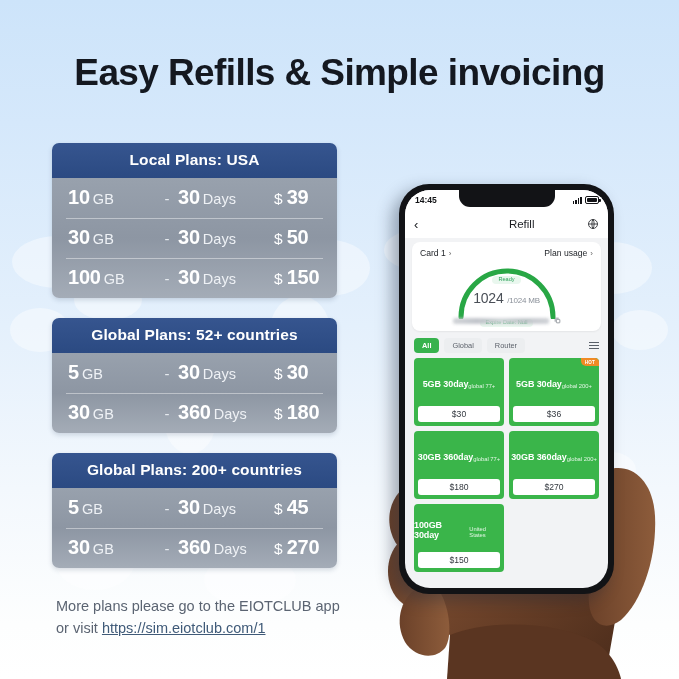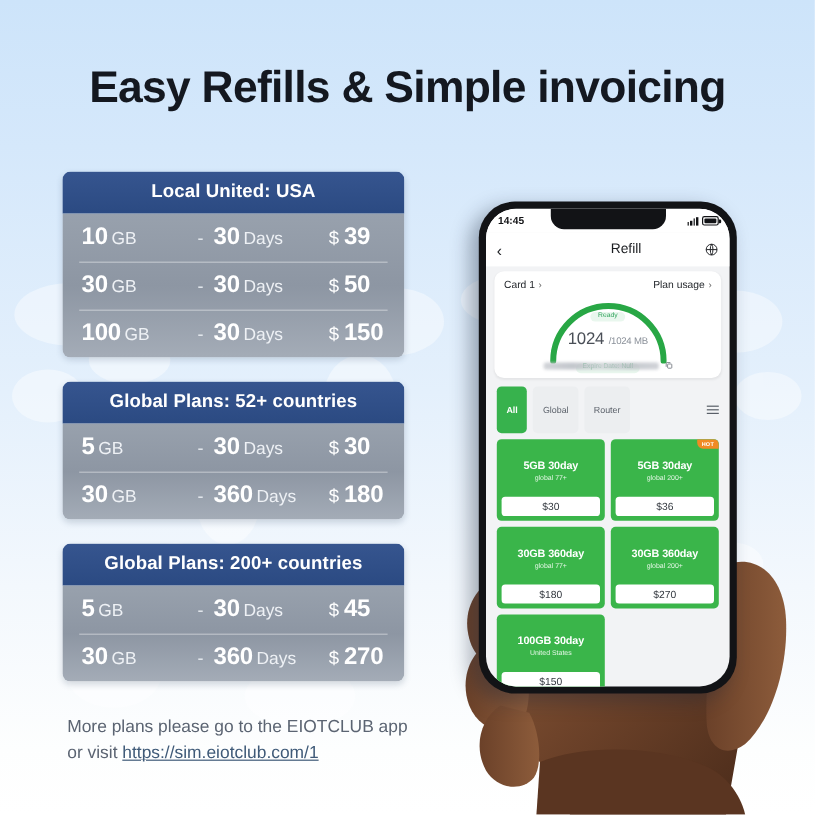--- a/index.html
+++ b/index.html
@@ -59,21 +59,21 @@
   .footer {
     position: absolute; left: 56px; top: 595px; width: 320px;
     font-size: 14.5px; color: #5b6472; line-height: 1.55;
   }
   .footer a { color: #3f5a78; text-decoration: underline; }
 
   
   .hand { position: absolute; left: 355px; top: 180px; width: 324px; height: 499px; pointer-events: none; }
 
   .phone {
-    position: absolute; left: 399px; top: 168px;
+    position: absolute; left: 399px; top: 184px;
     width: 215px; height: 410px;
     background: #121316;
     border-radius: 30px;
     padding: 6px 6px;
     box-shadow: -7px 6px 16px rgba(25,40,60,.38);
     overflow: hidden;
   }
   .screen {
     width: 100%; height: 100%;
     background: #f2f3f5;
@@ -134,30 +134,30 @@
   .iccid-row { display:flex; align-items:center; justify-content:center; gap:5px; margin-top:2px; }
   .iccid-blur {
     width: 96px; height: 6px; border-radius: 2px;
     background: linear-gradient(90deg,#c9ccd1,#b7bbc2,#cfd2d7,#bcc0c6,#c7cad0);
     filter: blur(1.4px); opacity:.85;
   }
   .copy-ic { width: 7px; height: 7px; }
 
   
   .tabs { display:flex; align-items:center; gap:5px; padding: 7px 9px 5px; flex:none; }
-  .tab { font-size: 7.4px; padding: 15px 8px; border-radius: 4px; background:#eceef0; color:#5c626b; }
+  .tab { font-size: 7.4px; padding: 3px 8px; border-radius: 4px; background:#eceef0; color:#5c626b; }
   .tab.active { background:#37b24d; color:#fff; font-weight:bold; }
   .hamb { margin-left:auto; display:flex; flex-direction:column; gap:1.6px; }
   .hamb i { width: 10px; height: 1.4px; background:#595f68; display:block; }
 
   
   .grid { display:grid; grid-template-columns: 1fr 1fr; gap: 5px; padding: 0 9px 6px; flex:none; }
   .pcard { background:#3ab54a; border-radius:4px; overflow:hidden; position:relative; height: 68px;
            display:flex; flex-direction:column; }
-  .pcard .top { flex:1; display:flex; flex-direction:column; align-items:center; justify-content:center; padding-top:4px; }
+  .pcard .top { flex:1; display:flex; flex-direction:row; align-items:center; justify-content:center; padding-top:4px; }
   .pcard .ttl { font-size: 9px; font-weight:bold; color:#fff; letter-spacing:-.1px; }
   .pcard .sub { font-size: 5.8px; color:#e4f7e6; margin-top:3px; }
   .pcard .price { background:#fff; color:#33383f; font-size: 8.6px; text-align:center;
                   margin: 0 4px 4px; border-radius:3px; padding: 3px 10px; }
   .hot { position:absolute; right:0; top:0; background:#f08a24; color:#fff;
          font-size:4.6px; font-weight:bold; padding:1.5px 4px; border-radius: 0 4px 0 5px; letter-spacing:.2px; }
 </style>
 </head>
 <body>
 
@@ -181,21 +181,21 @@
     <ellipse cx="95" cy="560" rx="40" ry="30"></ellipse>
     <ellipse cx="250" cy="580" rx="46" ry="26"></ellipse>
   </g>
 </svg>
 
 <div class="headline">Easy Refills &amp; Simple invoicing</div>
 
 <div class="tables">
 
   <div class="plan-table">
-    <div class="th">Local United: USA</div>
+    <div class="th">Local Plans: USA</div>
     <div class="tbody">
       <div class="plan-row">
         <span class="c-data"><b class="big">10</b><span class="unit">GB</span></span>
         <span class="c-dash">-</span>
         <span class="c-days"><b class="big">30</b><span class="unit">Days</span></span>
         <span class="c-price"><span class="cur">$</span><b class="big">39</b></span>
       </div>
       <div class="plan-row">
         <span class="c-data"><b class="big">30</b><span class="unit">GB</span></span>
         <span class="c-dash">-</span>

